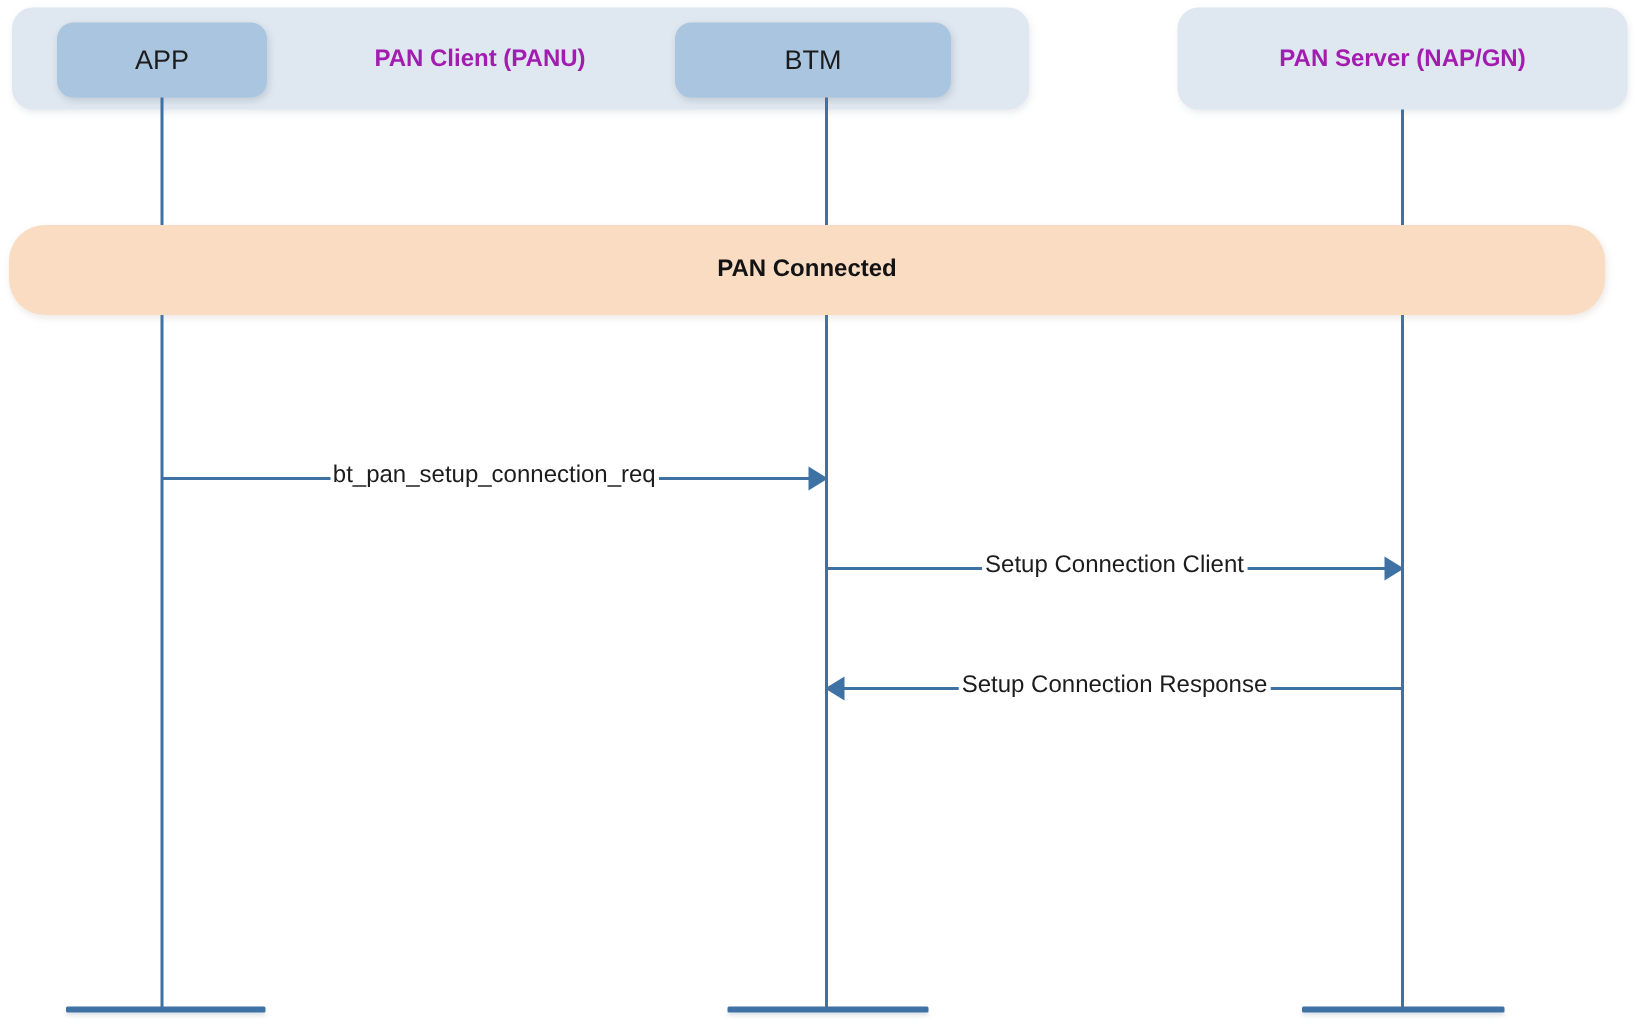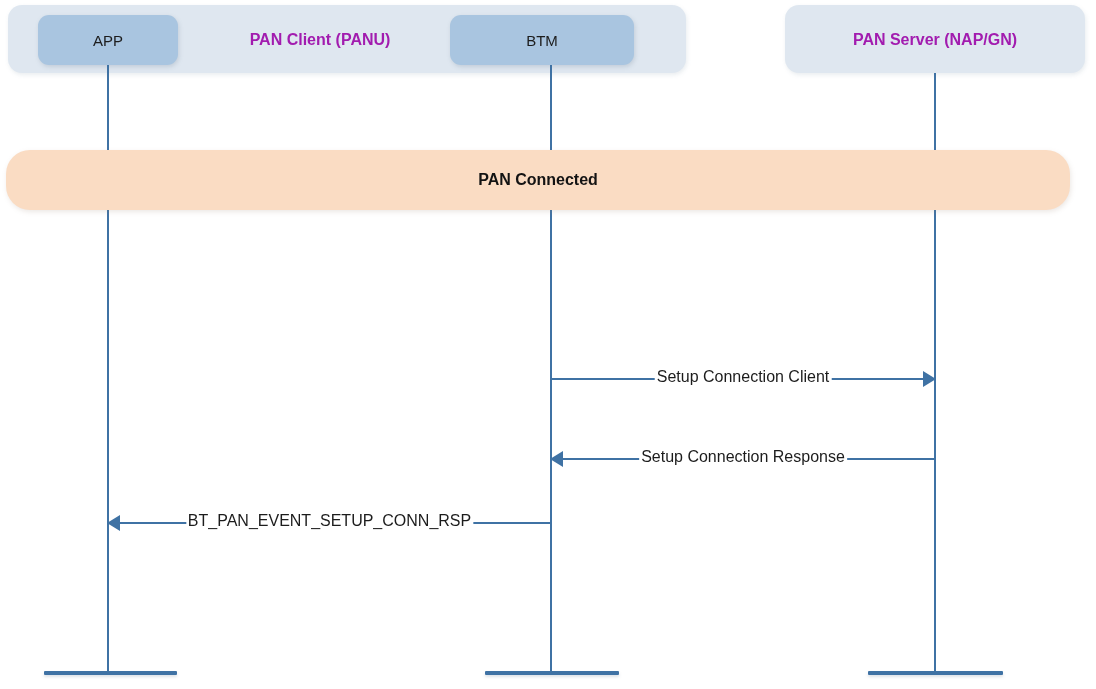--- a/index.html
+++ b/index.html
@@ -42,21 +42,21 @@
   
   .actor-box {
     position: absolute;
     background: #a9c5e0;
     border-radius: 11px;
     box-shadow: 1px 2px 4px rgba(110,130,150,0.25);
     display: flex;
     align-items: center;
     justify-content: center;
     color: #1c1c1c;
-    font-size: 15px;
+    font-size: 18px;
   }
   #actor-app { left: 38px;  top: 15px; width: 140px; height: 50px; }
   #actor-btm { left: 450px; top: 15px; width: 184px; height: 50px; }
 
   
   .lifeline {
     position: absolute;
     width: 2px;
     background: #3f72a4;
     top: 65px;
@@ -164,32 +164,32 @@
   <div class="lifeline" id="lifeline-server"></div>
 
   <div class="lifeline-foot" id="foot-app"></div>
   <div class="lifeline-foot" id="foot-btm"></div>
   <div class="lifeline-foot" id="foot-server"></div>
 
   <div id="state-band">
     <span id="state-band-label">PAN Connected</span>
   </div>
 
+  <div class="message" id="msg-1">
+    <div class="msg-line"></div>
+    <div class="msg-head right"></div>
+    <div class="msg-label">bt_pan_setup_connection_req</div>
+  </div>
 
   <div class="message" id="msg-2">
     <div class="msg-line"></div>
     <div class="msg-head right"></div>
     <div class="msg-label">Setup Connection Client</div>
   </div>
 
   <div class="message" id="msg-3">
     <div class="msg-line"></div>
     <div class="msg-head left"></div>
     <div class="msg-label">Setup Connection Response</div>
   </div>
 
-  <div class="message" id="msg-4">
-    <div class="msg-line"></div>
-    <div class="msg-head left"></div>
-    <div class="msg-label">BT_PAN_EVENT_SETUP_CONN_RSP</div>
-  </div>
 
 </div>
 
 </body></html>

